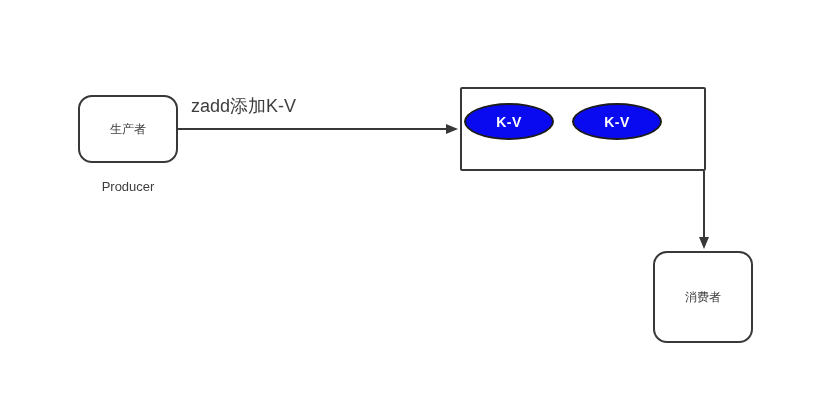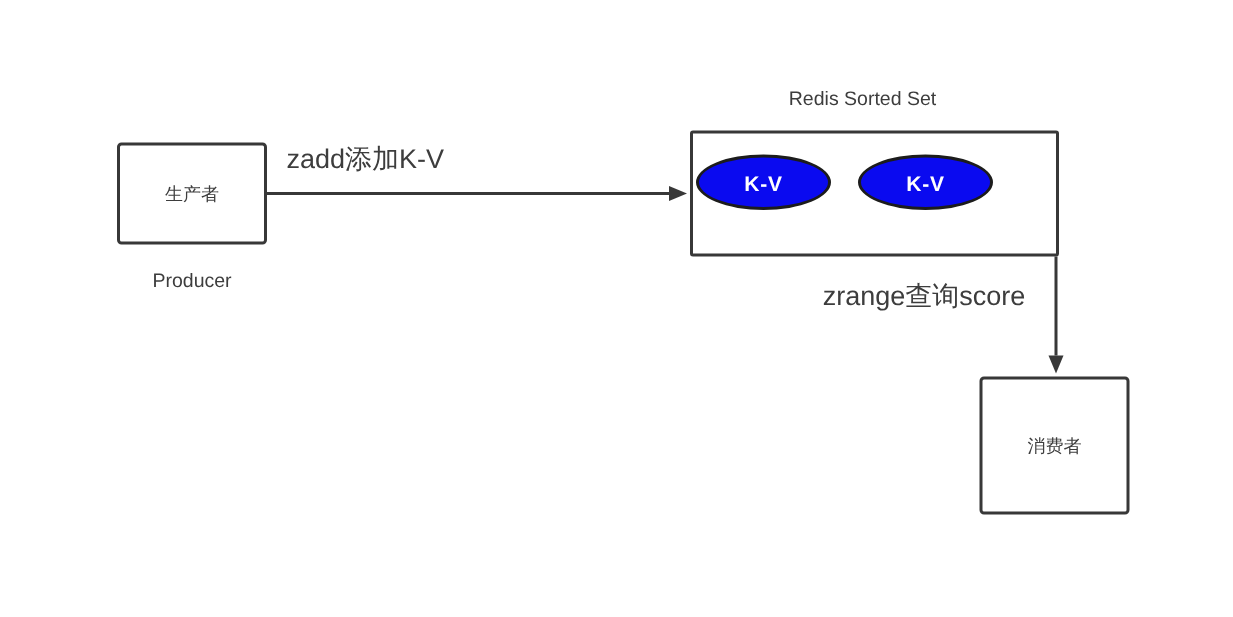--- a/index.html
+++ b/index.html
@@ -26,21 +26,21 @@
   .node {
     position: absolute;
     border: 2px solid var(--line);
     background: var(--background);
     display: flex;
     align-items: center;
     justify-content: center;
     font-size: 12px;
     color: var(--text);
   }
-  .rounded { border-radius: 3px; }
+  .rounded { border-radius: 14px; }
   .producer { left: 78px; top: 95px; width: 100px; height: 68px; }
   .consumer { left: 653px; top: 251px; width: 100px; height: 92px; }
 
   .caption {
     position: absolute;
     font-size: 13px;
     color: var(--text);
     text-align: center;
     width: 140px;
   }
@@ -134,33 +134,31 @@
 
   <div class="node rounded producer">
     <span>生产者</span>
   </div>
   <div class="caption producer-caption">Producer</div>
 
   <div class="zadd-label">zadd添加K-V</div>
   <div class="hline"></div>
   <div class="arrowhead-right"></div>
 
-  <div class="redis-title">Redis Sorted Set</div>
   <div class="redis-box">
     <div class="kv kv1">
       <span>K-V</span>
     </div>
     <div class="kv kv2">
       <span>K-V</span>
     </div>
   </div>
 
   <div class="vline"></div>
   <div class="arrowhead-down"></div>
   <div class="zrange-label">
-    <div>zrange查询score</div>
   </div>
 
   <div class="node rounded consumer">
     <span>消费者</span>
   </div>
 
 </div>
 
 </body></html>

